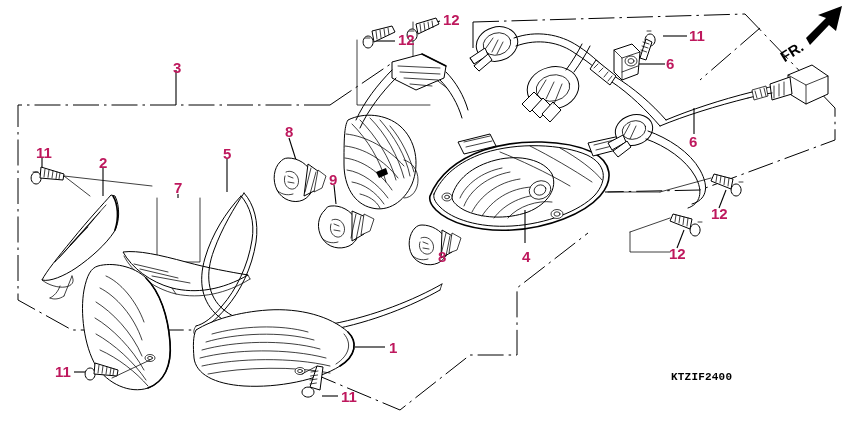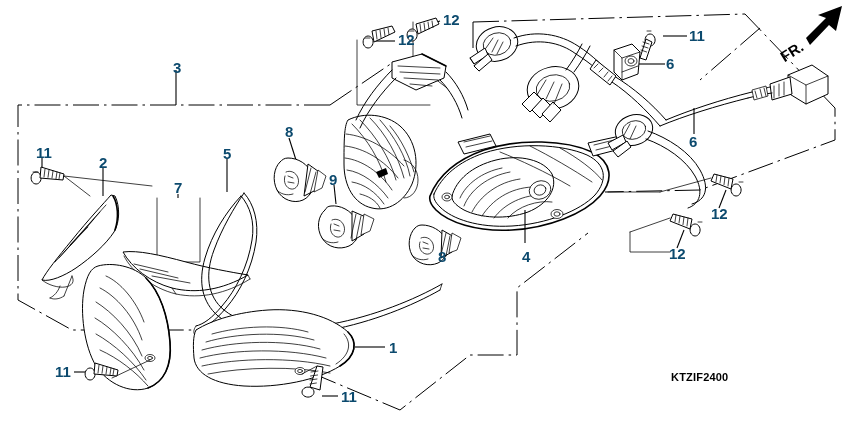--- a/index.html
+++ b/index.html
@@ -22,27 +22,27 @@
     left: 0;
     top: 0;
     width: 850px;
     height: 425px;
   }
   .callout {
     position: absolute;
     font-family: "Liberation Sans", sans-serif;
     font-size: 15px;
     font-weight: bold;
-    color: #0c4a6e;
+    color: #be185d;
     line-height: 1;
     white-space: nowrap;
   }
   .doccode {
     position: absolute;
-    font-family: Liberation Sans, sans-serif;
+    font-family: Liberation Mono, monospace;
     font-size: 11px;
     font-weight: bold;
     color: #000000;
     letter-spacing: 0.2px;
     white-space: nowrap;
   }
   .frlabel {
     position: absolute;
     font-family: "Liberation Sans", sans-serif;
     font-size: 15px;

